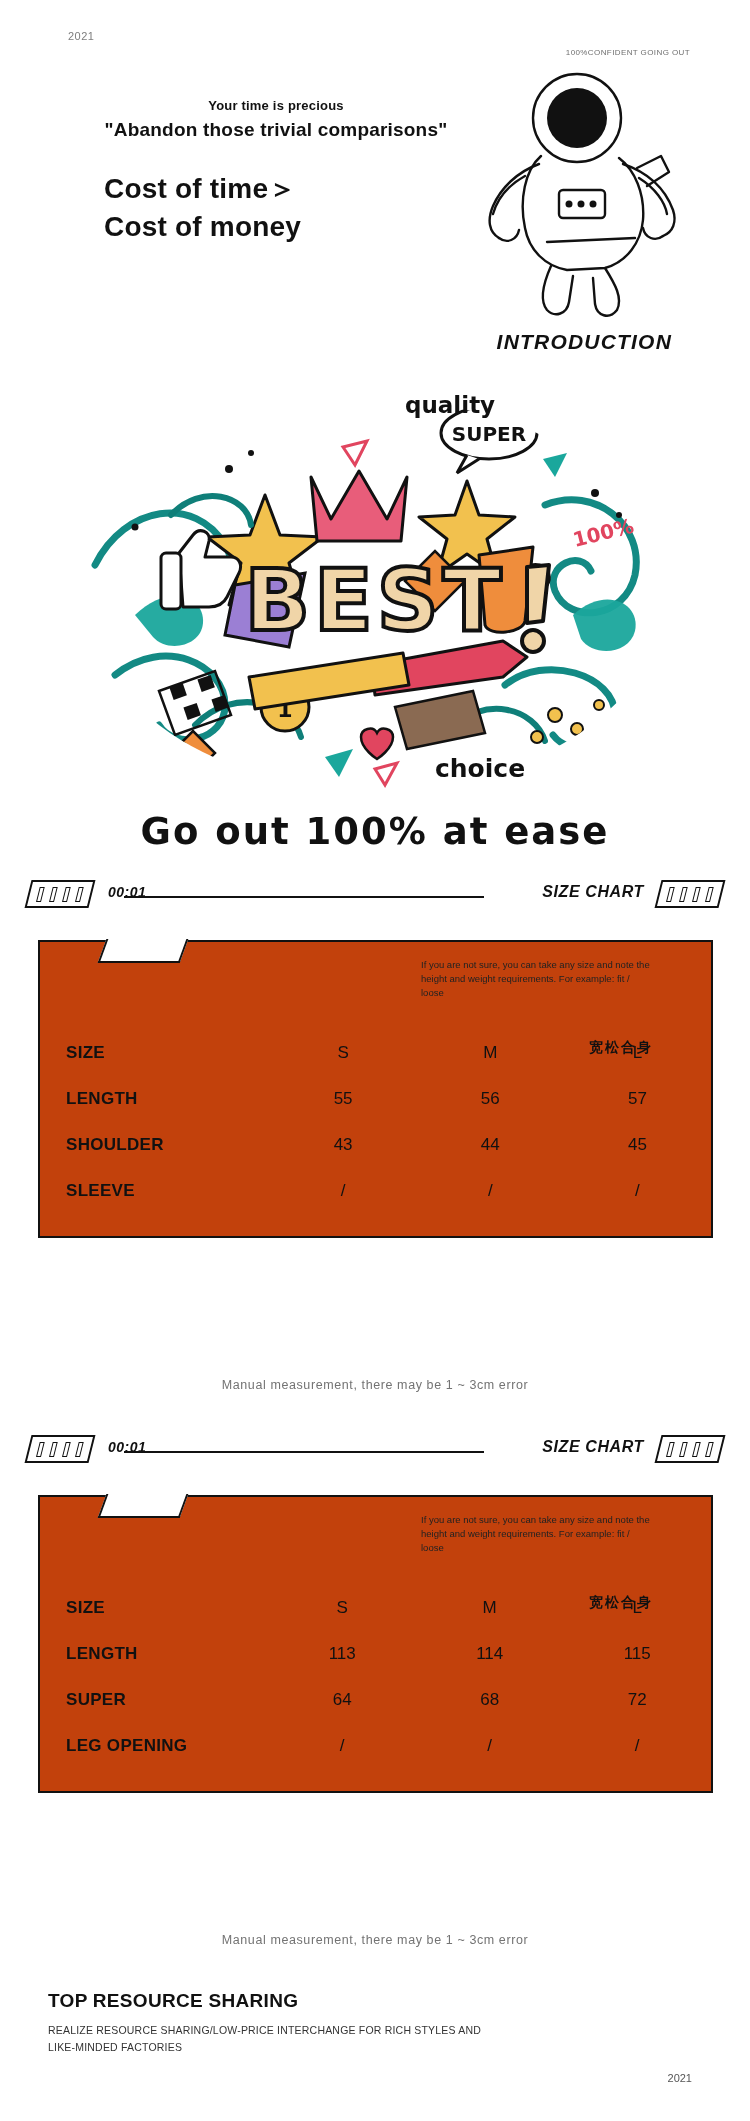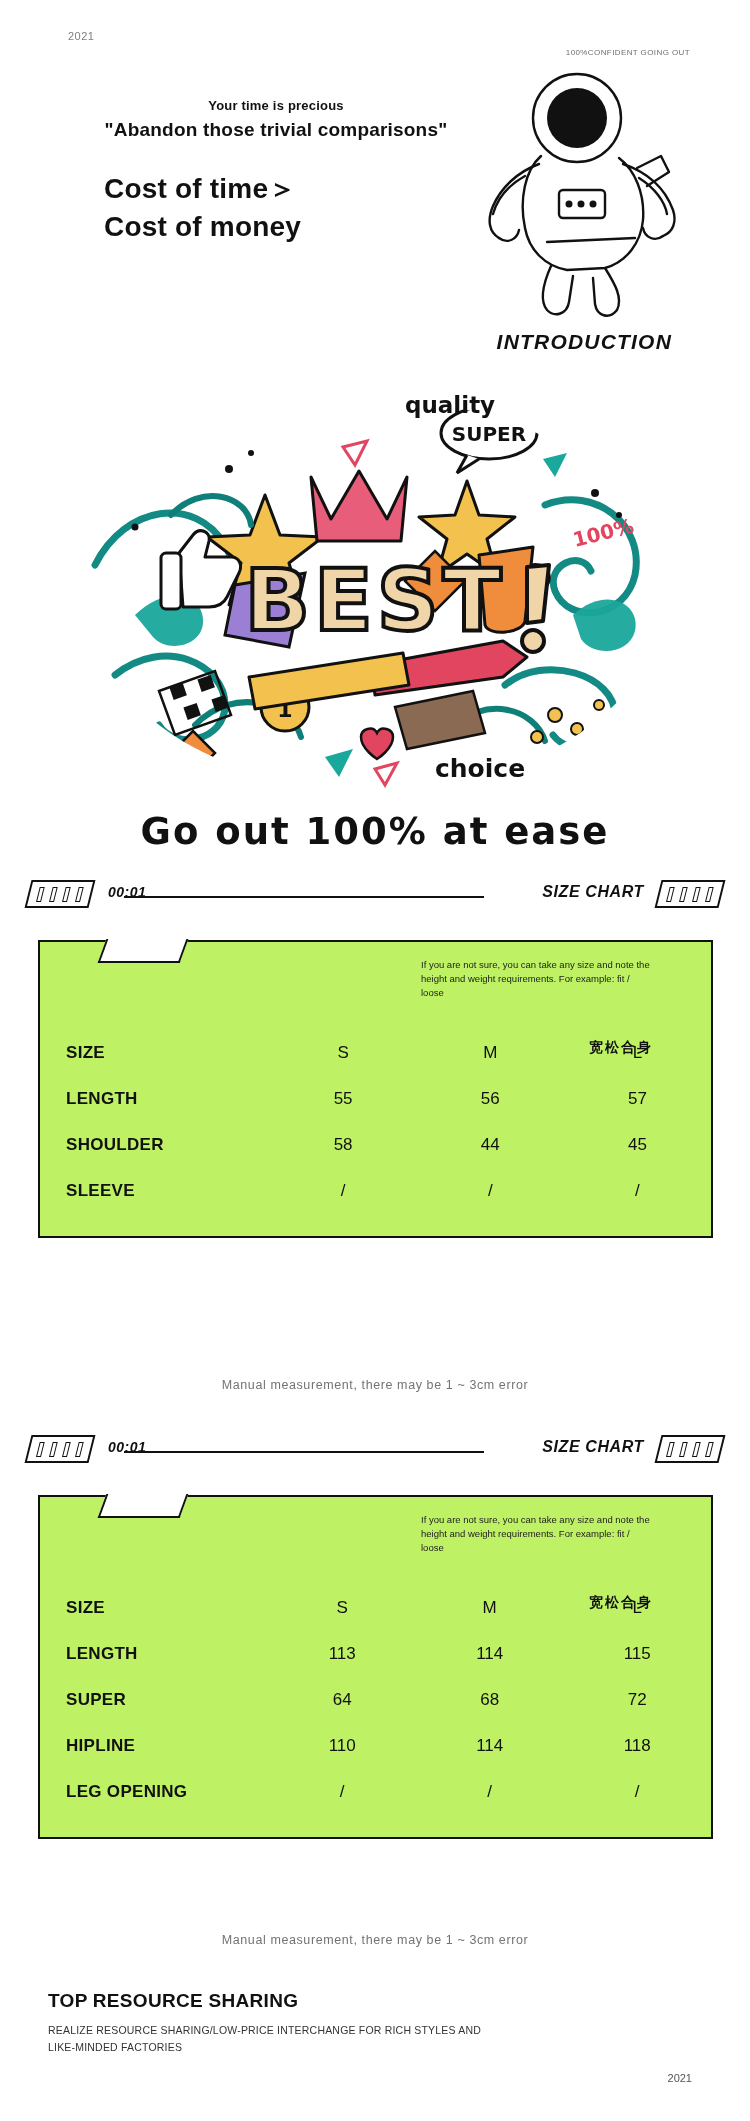--- a/index.html
+++ b/index.html
@@ -165,21 +165,21 @@
     letter-spacing: 0.6px;
   }
 
   
   .table-card {
     position: absolute;
     left: 38px;
     width: 675px;
     border: 2.5px solid #111;
     box-sizing: border-box;
-    background: #bef264;
+    background: #c2410c;
   }
   .card-notch {
     position: absolute;
     left: 62px;
     top: -3px;
     width: 78px;
     height: 22px;
     background: #fff;
     border-left: 2.5px solid #111;
     border-right: 2.5px solid #111;
@@ -475,21 +475,21 @@
           <td class="val">L</td>
         </tr>
         <tr>
           <td class="label">LENGTH</td>
           <td class="val">55</td>
           <td class="val">56</td>
           <td class="val">57</td>
         </tr>
         <tr>
           <td class="label">SHOULDER</td>
-          <td class="val">58</td>
+          <td class="val">43</td>
           <td class="val">44</td>
           <td class="val">45</td>
         </tr>
         <tr>
           <td class="label">SLEEVE</td>
           <td class="val">/</td>
           <td class="val">/</td>
           <td class="val">/</td>
         </tr>
       </tbody>
@@ -534,26 +534,20 @@
           <td class="val">114</td>
           <td class="val">115</td>
         </tr>
         <tr>
           <td class="label">SUPER</td>
           <td class="val">64</td>
           <td class="val">68</td>
           <td class="val">72</td>
         </tr>
         <tr>
-          <td class="label">HIPLINE</td>
-          <td class="val">110</td>
-          <td class="val">114</td>
-          <td class="val">118</td>
-        </tr>
-        <tr>
           <td class="label">LEG OPENING</td>
           <td class="val">/</td>
           <td class="val">/</td>
           <td class="val">/</td>
         </tr>
       </tbody>
     </table>
   </div>
 
   <div class="measure-note" style="top:1933px;">Manual measurement, there may be 1 ~ 3cm error</div>

